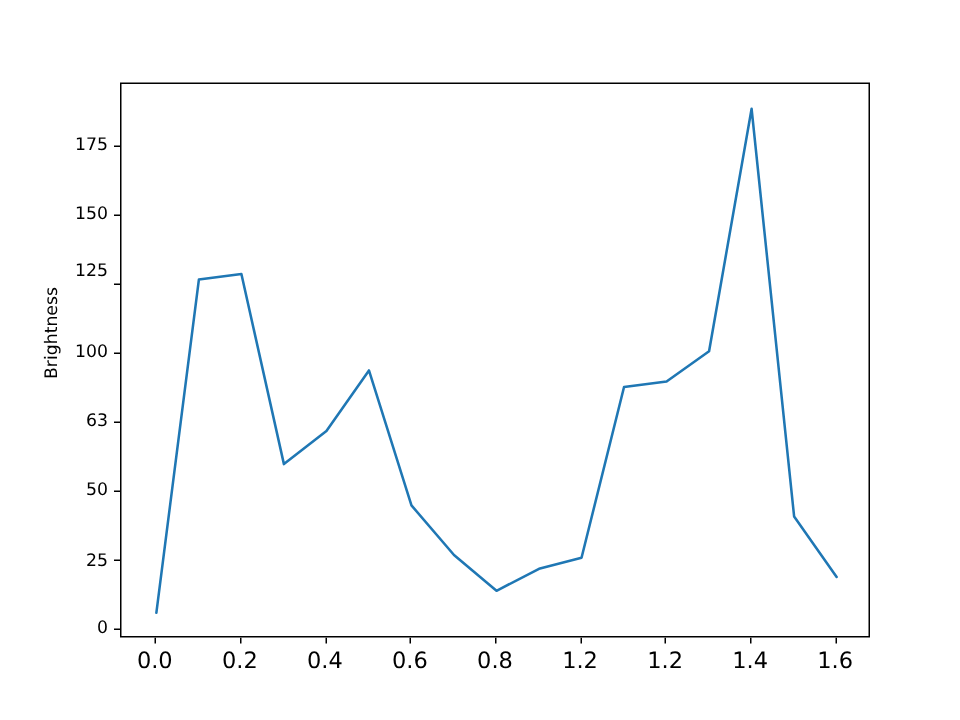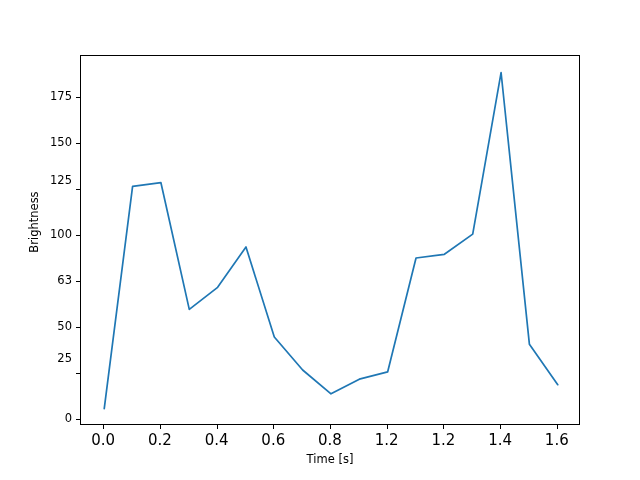--- a/index.html
+++ b/index.html
@@ -112,37 +112,36 @@
     transform-origin: center center;
   }
 </style>
 </head>
 <body>
 
 <div id="figure">
 
 
   <div id="ylabel">Brightness</div>
-  <div id="xlabel">Time [s]</div>
 
   <div id="ytick-marks">
       <div class="ytick-mark" style="top: 418.6px;"></div>
       <div class="ytick-mark" style="top: 372.7px;"></div>
       <div class="ytick-mark" style="top: 326.8px;"></div>
       <div class="ytick-mark" style="top: 280.9px;"></div>
       <div class="ytick-mark" style="top: 235px;"></div>
       <div class="ytick-mark" style="top: 189px;"></div>
       <div class="ytick-mark" style="top: 143.1px;"></div>
       <div class="ytick-mark" style="top: 97.2px;"></div>
     </div>
   <div id="ytick-labels">
       <div class="ytick-label-wrap" style="top: 412.6px;">
         <span class="ytick-label" style="position: absolute; right: 0px;">0</span>
       </div>
-      <div class="ytick-label-wrap" style="top: 353px;">
+      <div class="ytick-label-wrap" style="top: 368px;">
         <span class="ytick-label" style="position: absolute; right: 0px;">25</span>
       </div>
       <div class="ytick-label-wrap" style="top: 320.8px;">
         <span class="ytick-label" style="position: absolute; right: 0px;">50</span>
       </div>
       <div class="ytick-label-wrap" style="top: 274.9px;">
         <span class="ytick-label" style="position: absolute; right: 0px;">63</span>
       </div>
       <div class="ytick-label-wrap" style="top: 229px;">
         <span class="ytick-label" style="position: absolute; right: 0px;">100</span>

